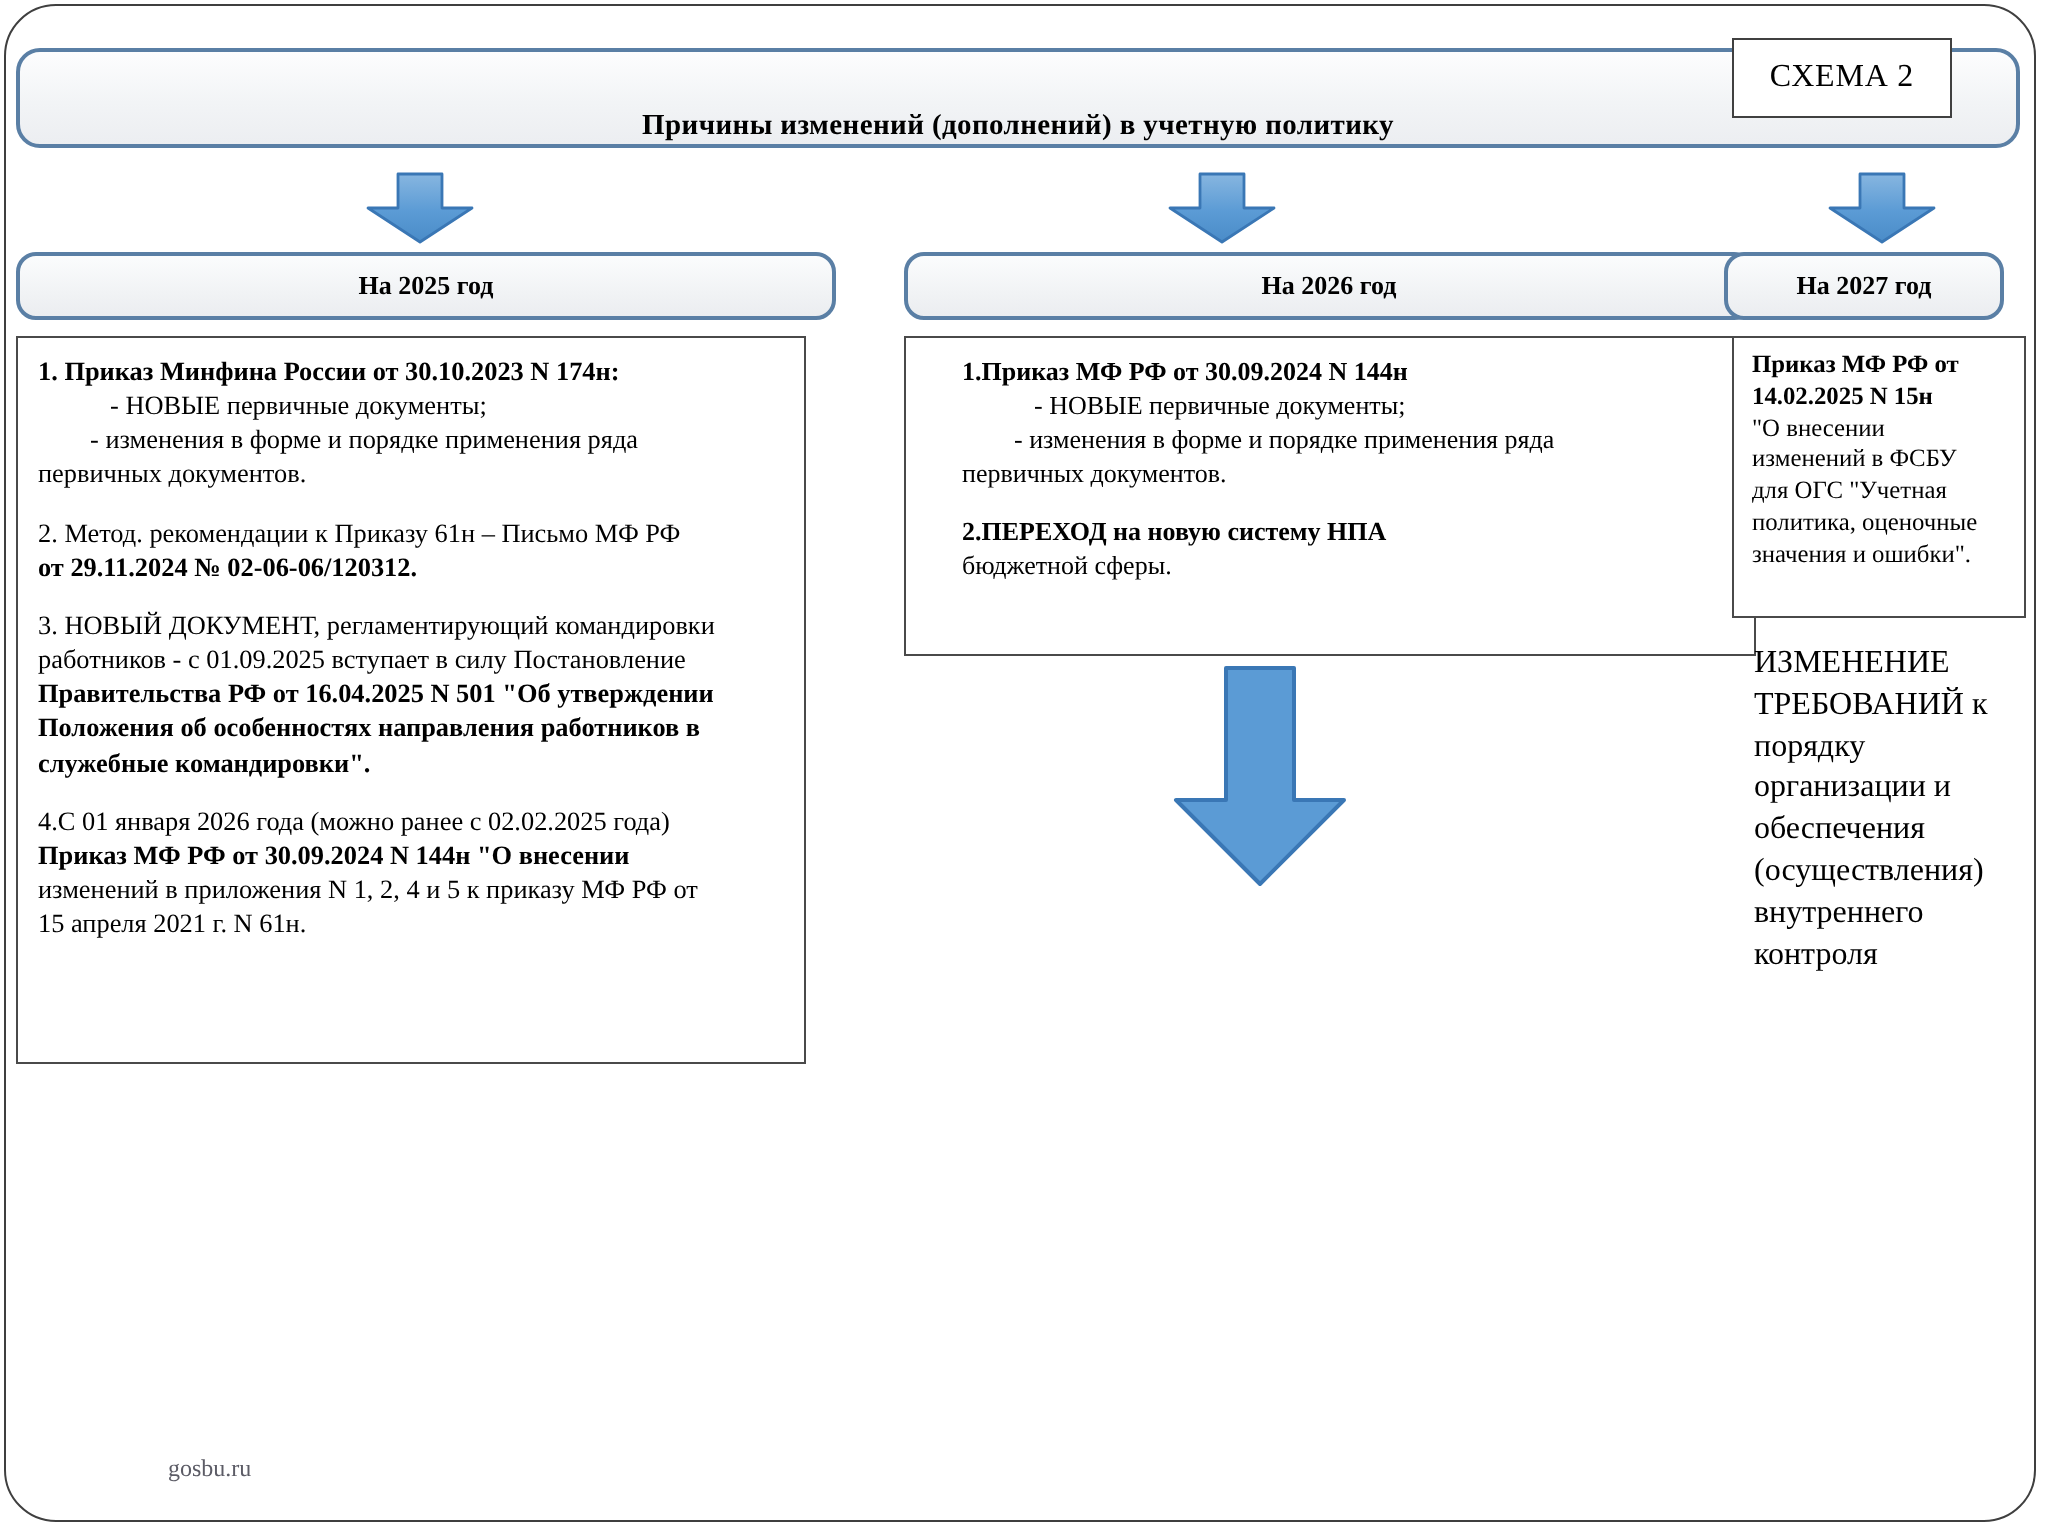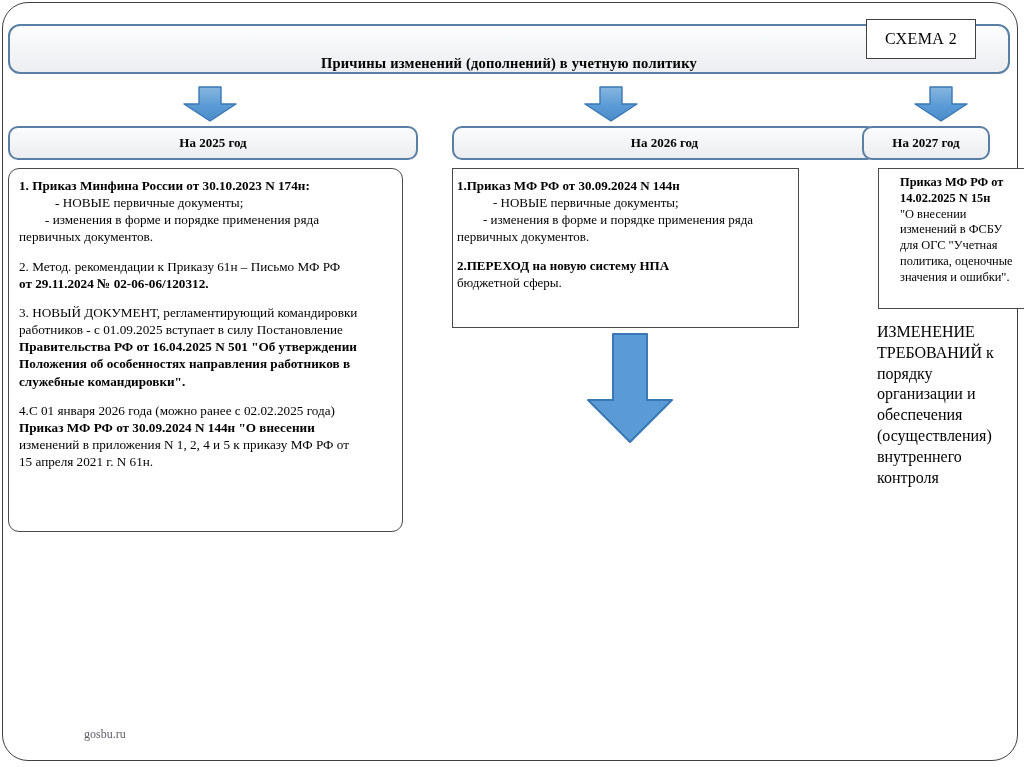--- a/index.html
+++ b/index.html
@@ -109,38 +109,36 @@
     overflow: hidden;
   }
 
   .para { margin: 0; }
   .b { font-weight: bold; }
 
   
   #box-2025 {
     left: 8px; top: 168px; width: 395px; height: 364px;
     padding: 8px 10px 0 10px;
-    border-radius: 11px;
   }
   #box-2025 .para { font-size: 13.2px; line-height: 1.30; }
   #box-2025 .gap { height: 12px; }
 
   
   #box-2026 {
-    left: 452px; top: 168px; width: 347px; height: 160px;
-    padding: 8px 10px 0 4px;
+    left: 452px; top: 168px; width: 426px; height: 160px;
+    padding: 8px 10px 0 28px;
   }
   #box-2026 .para { font-size: 13px; line-height: 1.32; }
   #box-2026 .gap { height: 11px; }
 
   
   #box-2027 {
     left: 866px; top: 168px; width: 147px; height: 141px;
-    padding: 6px 8px 0 21px;
-    margin-left: 12px;
+    padding: 6px 8px 0 9px;
   }
   #box-2027 .para { font-size: 12.4px; line-height: 1.27; }
 
   
   #note-2027 {
     position: absolute;
     left: 870px; top: 322px; width: 150px;
     font-size: 16px;
     line-height: 1.30;
     padding-left: 7px;
@@ -205,21 +203,21 @@
   </div>
 
   <div class="col-head" style="left:8px; top:126px; width:410px; height:34px;">
     <span class="col-head-label">На 2025 год</span>
   </div>
 
   <div class="col-head" style="left:452px; top:126px; width:425px; height:34px;">
     <span class="col-head-label">На 2026 год</span>
   </div>
 
-  <div class="col-head" style="left:862px; top:126px; width:128px; height:34px;">
+  <div class="col-head" style="left:862px; top:126px; width:140px; height:34px;">
     <span class="col-head-label">На 2027 год</span>
   </div>
 
   <div class="content-box" id="box-2025">
       <div class="para b">1. Приказ Минфина России от 30.10.2023 N 174н:</div>
       <div class="para" style="padding-left: 36px;">- НОВЫЕ первичные документы;</div>
       <div class="para" style="padding-left: 26px;">- изменения в форме и порядке применения ряда</div>
       <div class="para">первичных документов.</div>
       <div class="gap"></div>
       <div class="para">2. Метод. рекомендации к Приказу 61н – Письмо МФ РФ</div>

